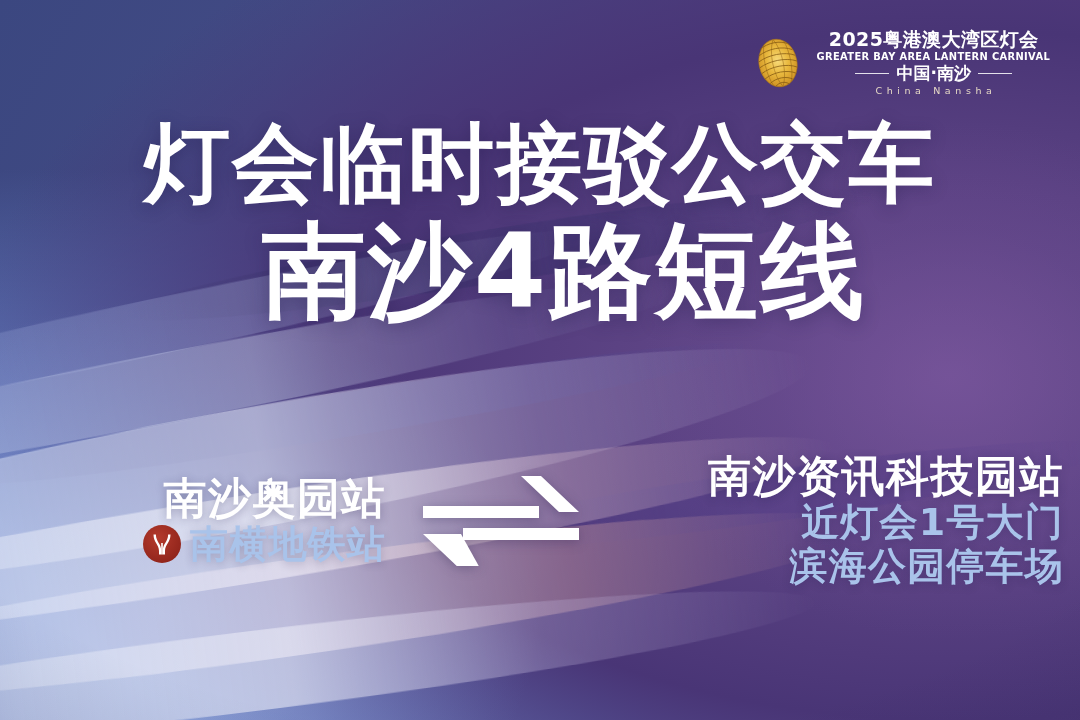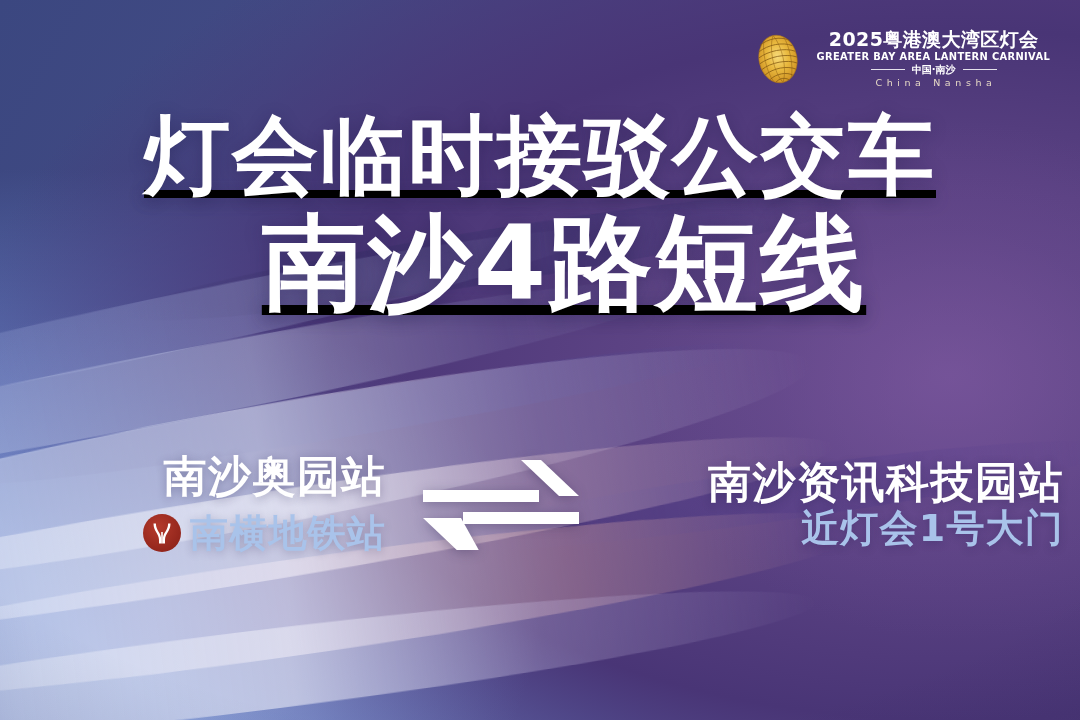--- a/index.html
+++ b/index.html
@@ -84,28 +84,28 @@
   }
   .logo-en{
     font-size:10.2px; font-weight:700; color:#ffffff; letter-spacing:.35px;
     white-space:nowrap; line-height:1.1; transform:scaleX(.97);
   }
   .logo-rule{
     display:flex; align-items:center; justify-content:center; gap:7px;
     width:100%; margin-top:1px;
   }
   .logo-rule .bar{ height:1px; width:34px; background:rgba(255,255,255,.85); }
-  .logo-place{ font-size:10px; font-weight:700; color:#ffffff; white-space:nowrap; line-height:1.1; }
+  .logo-place{ font-size:17px; font-weight:700; color:#ffffff; white-space:nowrap; line-height:1.1; }
   .logo-pinyin{
     font-size:9.5px; font-weight:400; color:#e6d9c6; letter-spacing:4.6px;
     white-space:nowrap; line-height:1.2; margin-top:1px; text-indent:4.6px;
   }
 
   
-  .headline{ position:absolute; left:0; right:0; top:112px; z-index:6; text-align:center;text-decoration:underline; }
+  .headline{ position:absolute; left:0; right:0; top:120px; z-index:6; text-align:center; }
   .headline .l1{
     font-size:86px; font-weight:900; color:#ffffff;
     letter-spacing:2px; line-height:1.0;
     text-shadow:0 3px 16px rgba(30,24,70,.34);
   }
   .headline .l2{
     font-size:104px; font-weight:900; color:#ffffff;
     letter-spacing:2px; line-height:1.06; margin-top:10px;
     text-shadow:0 3px 18px rgba(30,24,70,.34);
     padding-left:48px;
@@ -123,21 +123,21 @@
   .ep-main{
     font-size:43px; font-weight:900; color:#ffffff; line-height:1.12;
     letter-spacing:1.5px; white-space:nowrap;
     text-shadow:0 2px 10px rgba(30,24,70,.32);
   }
   .ep-sub{
     font-size:38px; font-weight:900; color:#a9c3ea; line-height:1.16;
     letter-spacing:1.2px; white-space:nowrap;
     text-shadow:0 2px 8px rgba(30,24,70,.25);
   }
-  .ep-sub-row{ display:flex; align-items:center; gap:8px; margin-top:11px; }
+  .ep-sub-row{ display:flex; align-items:center; gap:8px; margin-top:0; }
 
   
   .metro-badge{ width:40px; height:40px; flex:0 0 auto; }
   .metro-badge svg{ display:block; width:40px; height:40px; }
 
   
   .arrow{ width:170px; height:92px; flex:0 0 auto; display:flex; align-items:center; justify-content:center; }
   .arrow svg{ display:block; width:168px; height:92px; filter:drop-shadow(0 2px 6px rgba(30,24,70,.30)); }
 </style>
 </head>
@@ -244,16 +244,17 @@
           <path d="M104,2 L124,2 L162,38 L142,38 Z"></path>
           <path d="M46,54 L162,54 L162,66 L46,66 Z"></path>
           <path d="M44,60 L64,96 L44,96 L6,60 Z"></path>
         </g>
       </svg>
     </div>
 
     <div class="endpoint ep-right">
       <div class="ep-main">南沙资讯科技园站</div>
       <div class="ep-sub">近灯会1号大门</div>
+      <div class="ep-sub">滨海公园停车场</div>
     </div>
 
   </div>
 </div>
 
 </body></html>

